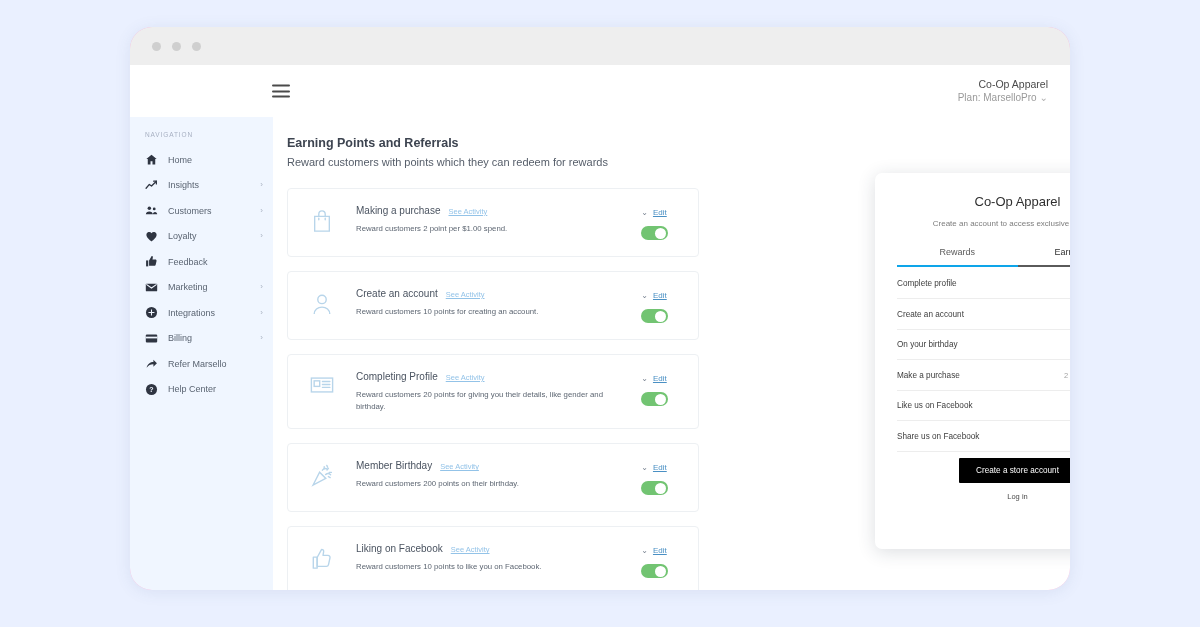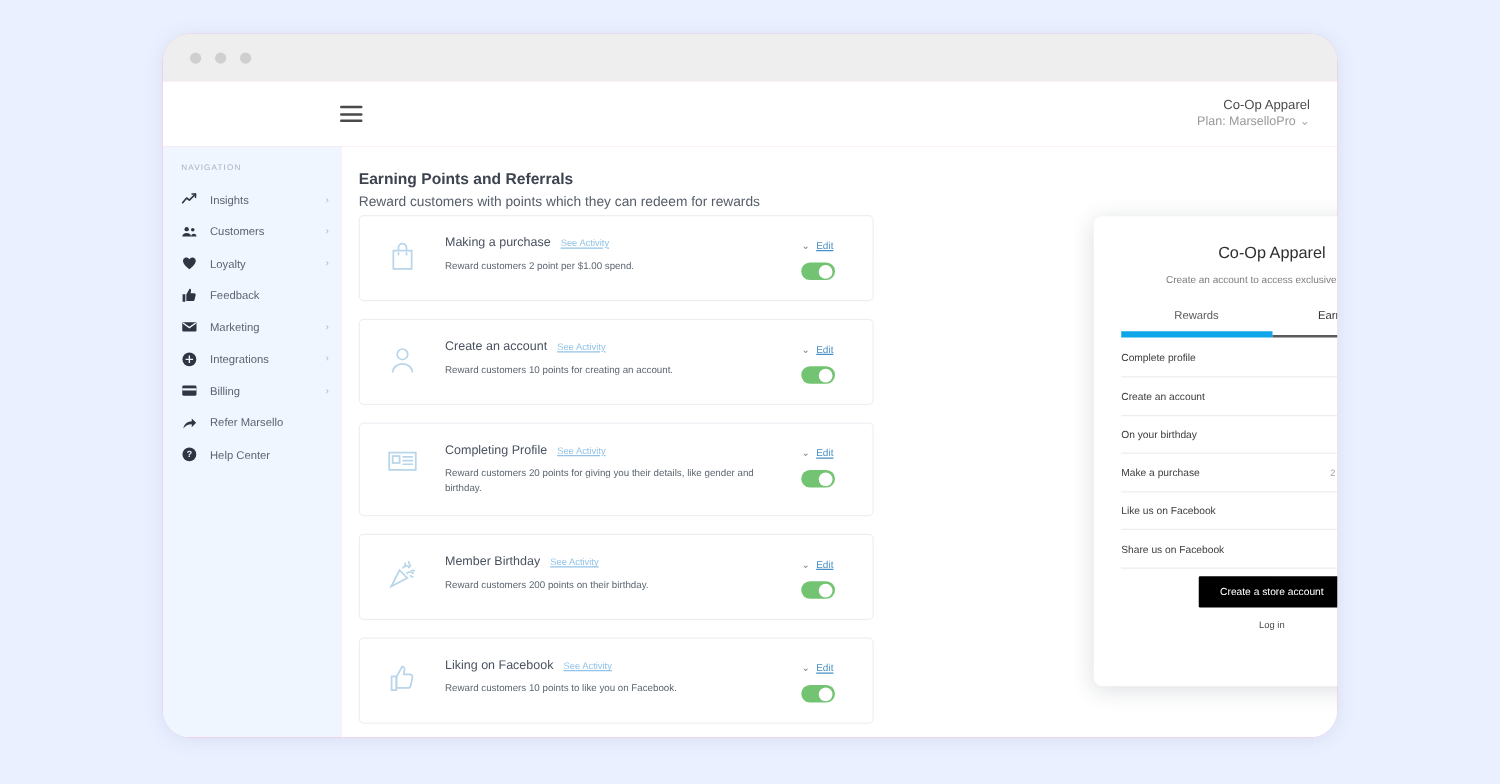--- a/index.html
+++ b/index.html
@@ -73,21 +73,21 @@
 
   
   .main {
     flex: 1; background: #ffffff;
     padding: 19px 0 0 14px;
     position: relative; overflow: hidden;
   }
   .page-title { font-size: 12.5px; color: #3d4450; font-weight: 700; }
   .page-sub { font-size: 11px; color: #555d69; margin-top: 6px; }
 
-  .cards { margin-top: 4px; width: 412px; }
+  .cards { margin-top: 20px; width: 412px; }
   .card {
     border: 1px solid #edf0f3; border-radius: 4px;
     margin-bottom: 14px; background: #fff;
     display: flex; align-items: flex-start;
     padding: 16px 12px 16px 0;
     position: relative; min-height: 60px;
   }
   .card-ico {
     flex: 0 0 68px; display: flex; align-items: center; justify-content: center;
     color: #b8d5ea; padding-top: 4px;
@@ -128,21 +128,21 @@
   .modal-title {
     text-align: center; font-size: 13px; color: #2f2f2f; margin-top: 3px;
   }
   .modal-sub {
     text-align: center; font-size: 8px; color: #7d7d7d;
     margin-top: 9px; line-height: 1.6;
   }
   .modal-tabs { display: flex; margin-top: 16px; }
   .modal-tab {
     flex: 1; text-align: center; font-size: 9px; color: #5b5b5b;
-    padding-bottom: 8px; border-bottom: 5px solid #0ea5e9; cursor: pointer;
+    padding-bottom: 8px; border-bottom: 2px solid #0ea5e9; cursor: pointer;
   }
   .modal-tab.active { color: #333; border-bottom: 2px solid #5a5a5a; }
   .modal-list { margin-top: 2px; }
   .modal-row {
     display: flex; align-items: center;
     height: 30.5px; border-bottom: 1px solid #ededed;
     cursor: pointer;
   }
   .modal-row-label { flex: 1; font-size: 8.2px; color: #3d3d3d; }
   .modal-row-pts { font-size: 7.5px; color: #a3a3a3; }
@@ -181,20 +181,29 @@
         <span>Plan: MarselloPro</span><span class="chev">⌄</span>
       </div>
     </div>
   </div>
 
   <div class="body-split">
 
     <div class="sidebar">
       <div class="nav-heading">NAVIGATION</div>
 
+      <div class="nav-item">
+        <span class="nav-ico">
+          <svg width="13" height="13" viewBox="0 0 24 24" fill="currentColor">
+              <path d="M12 3L2.5 11.2h2.6V21h5.1v-5.6h3.6V21h5.1v-9.8h2.6z"></path>
+            </svg>
+        </span>
+        <span class="nav-label">Home</span>
+        <span class="nav-chev"></span>
+      </div>
 
       <div class="nav-item">
         <span class="nav-ico">
           <svg width="13" height="13" viewBox="0 0 24 24" fill="none" stroke="currentColor" stroke-width="2.4" stroke-linecap="round" stroke-linejoin="round">
               <polyline points="2,17 8,10 12,13 21,4"></polyline>
               <polyline points="16,4 21,4 21,9"></polyline>
             </svg>
         </span>
         <span class="nav-label">Insights</span>
         <span class="nav-chev">›</span>

